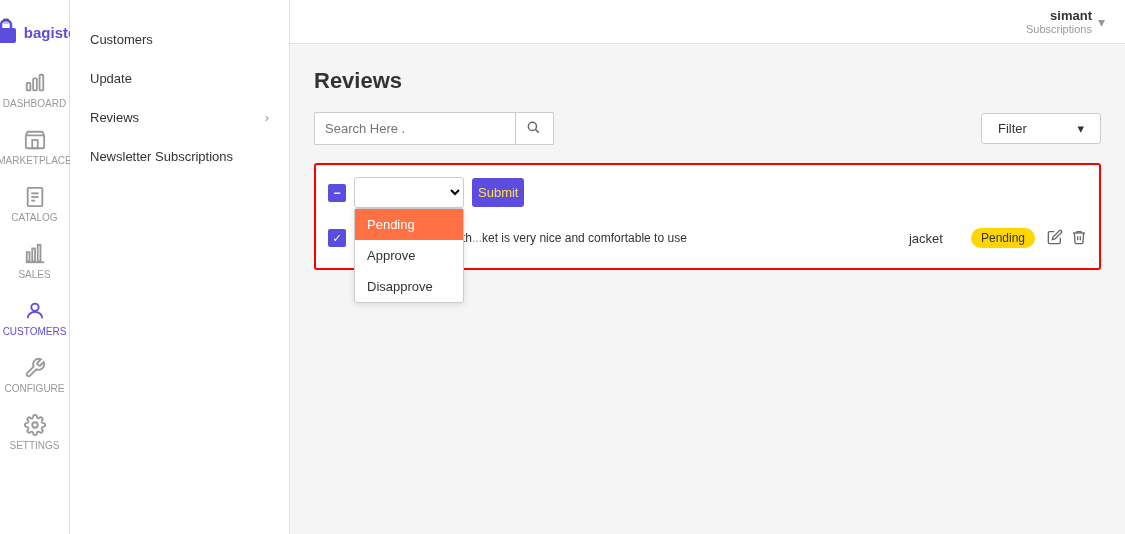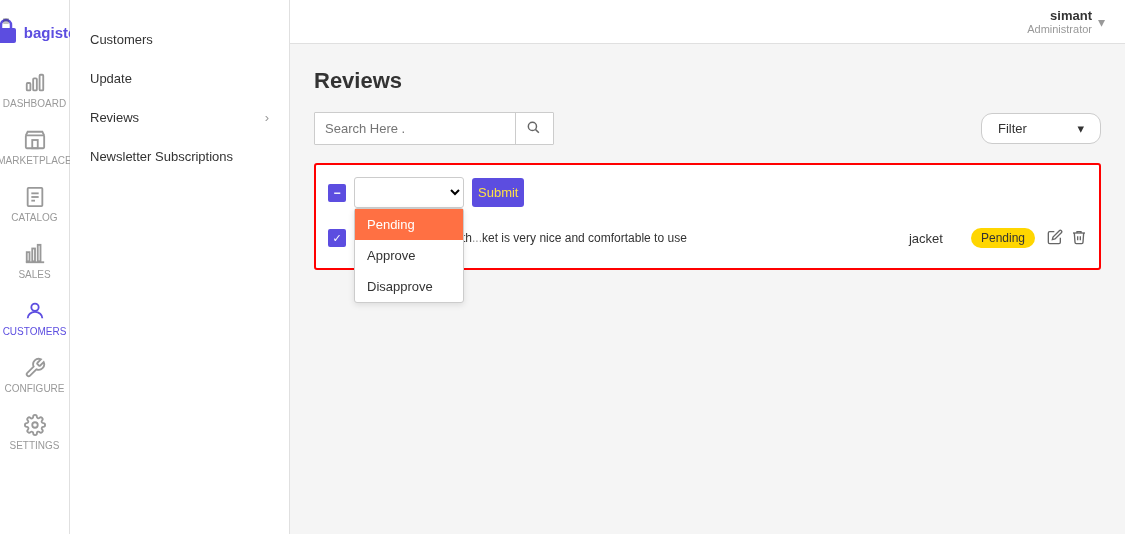--- a/index.html
+++ b/index.html
@@ -141,21 +141,21 @@
       background: #fff;
       padding: 7px 10px;
       cursor: pointer;
       color: #666;
       border-left: 1px solid #ccc;
     }
     .filter-btn {
       border: 1px solid #ccc;
       background: #fff;
       padding: 7px 16px;
-      border-radius: 11px;
+      border-radius: 3px;
       cursor: pointer;
       display: flex;
       align-items: center;
       gap: 6px;
       font-size: 13px;
       color: #333;
       min-width: 120px;
       justify-content: space-between;
     }
 
@@ -386,21 +386,21 @@
     <span>Newsletter Subscriptions</span>
   </div>
 </div>
 
 <div class="main">
 
   <div class="header">
     <div class="user-info">
       <div style="text-align:right;">
         <div class="user-name">simant</div>
-        <div class="user-role">Administrator</div>
+        <div class="user-role">Subscriptions</div>
       </div>
       <span style="color:#999; font-size:14px;">▾</span>
     </div>
   </div>
 
   <div class="content">
     <div class="page-title">Reviews</div>
 
     <div class="search-filter-row">
       <div class="search-box">

